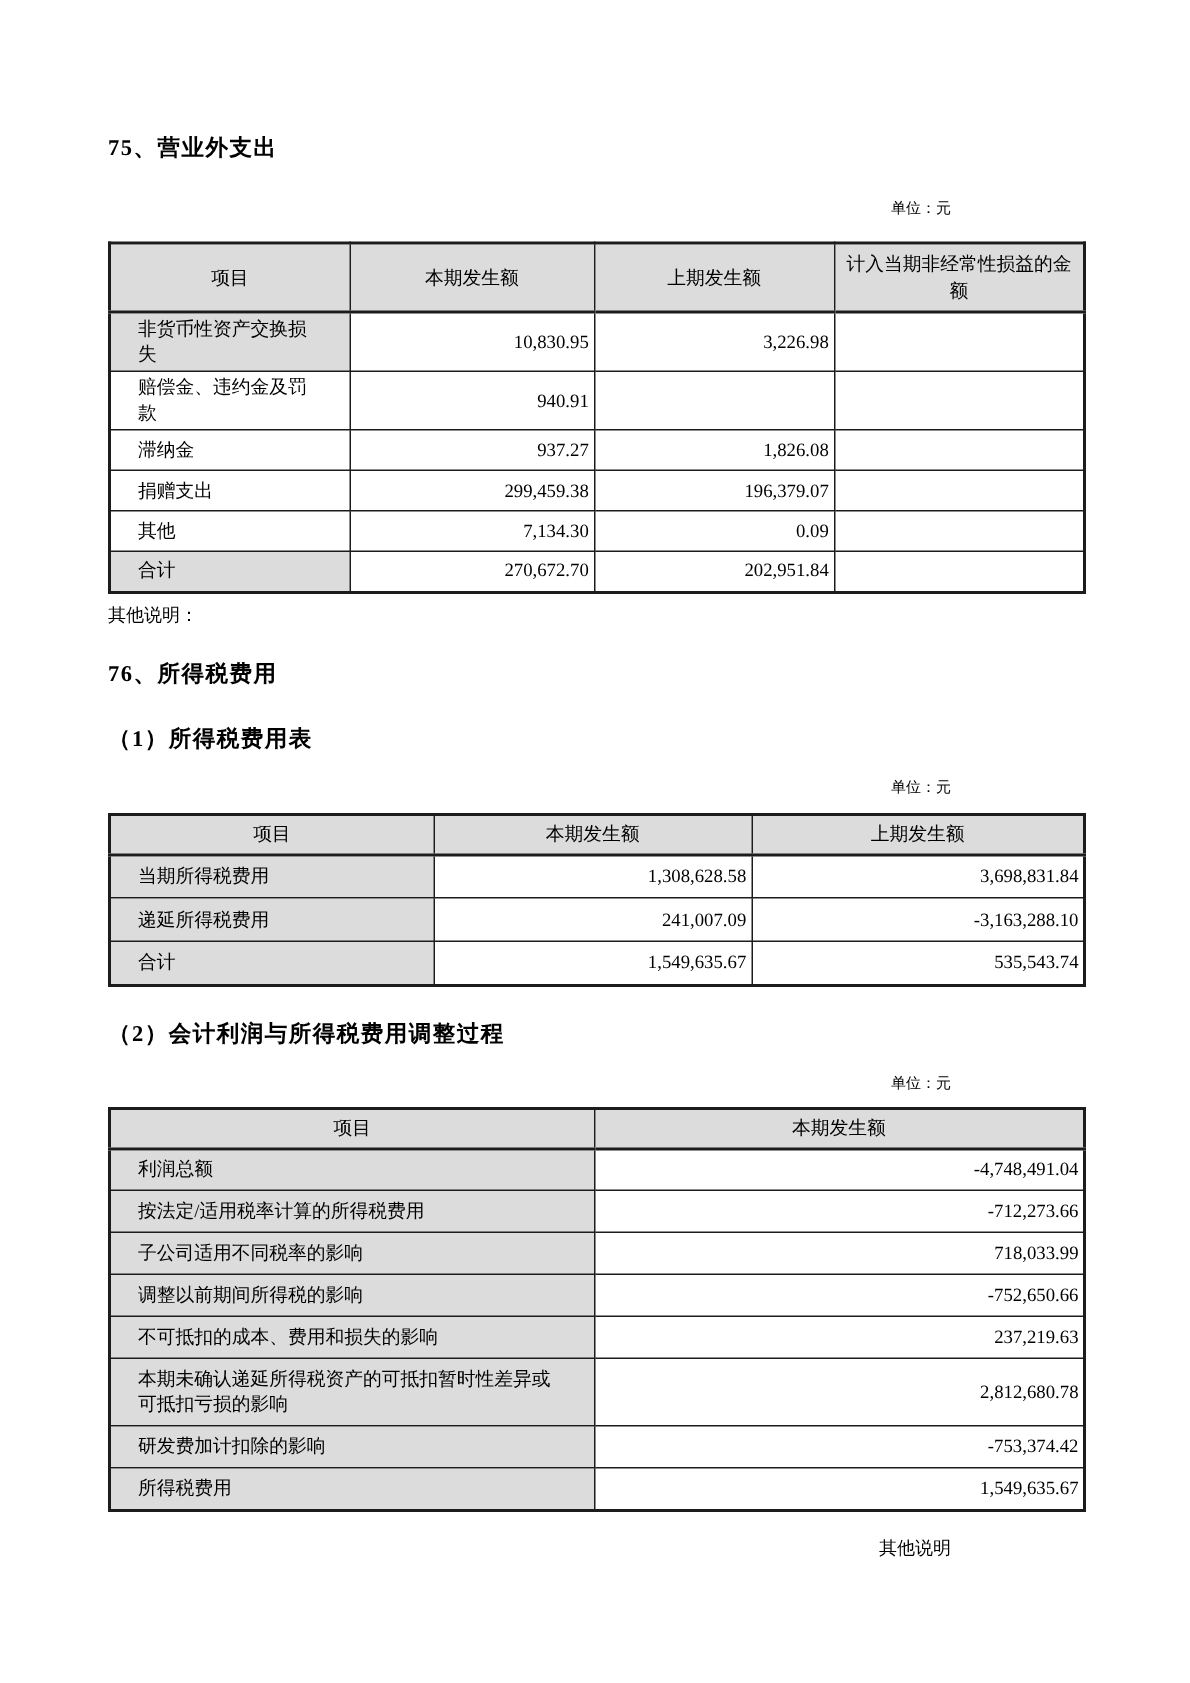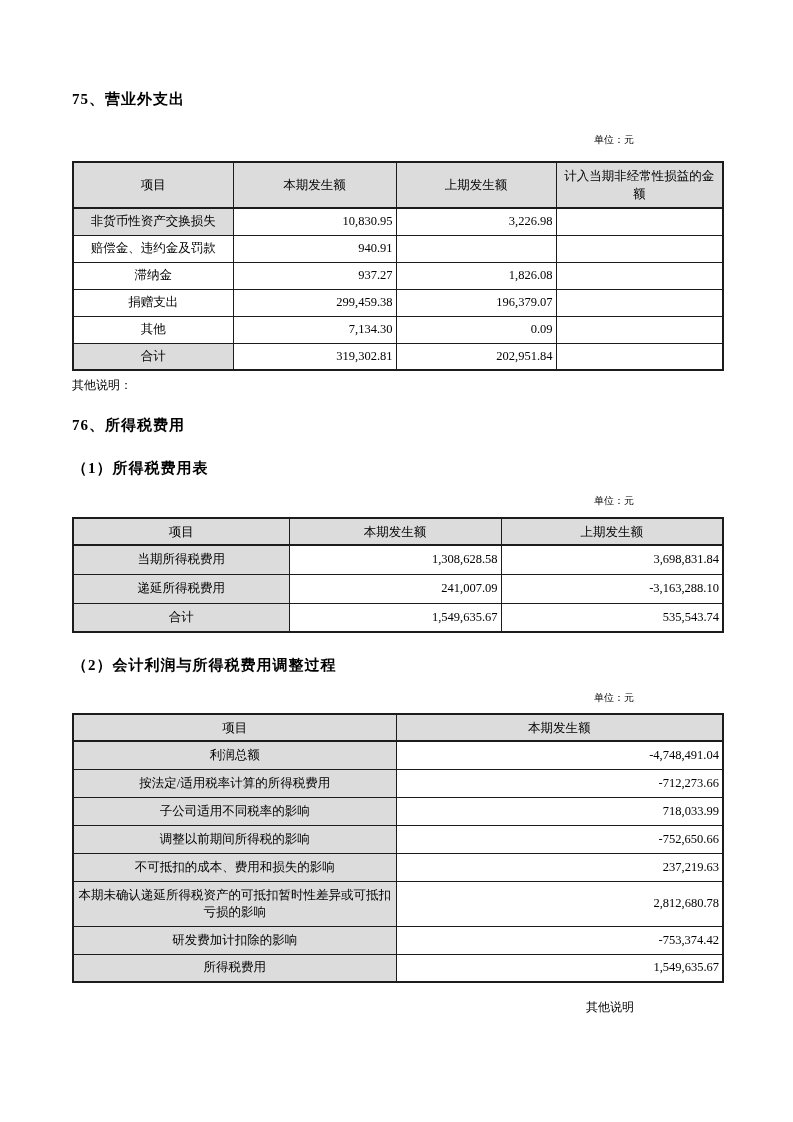--- a/index.html
+++ b/index.html
@@ -25,21 +25,21 @@
   .sub2{margin-top:22px;}
   table{border-collapse:collapse;width:100%;table-layout:fixed;border:2px solid #1c1c1c;}
   th,td{
     border:1px solid #1c1c1c;font-size:12.5px;font-weight:normal;
     vertical-align:middle;box-sizing:border-box;overflow:hidden;word-break:break-all;
   }
   thead th{
     border-bottom:2px solid #1c1c1c;background:#dcdcdc;text-align:center;
     padding:2px 5px;line-height:18px;
   }
-  td.item{text-align:center;padding:2px 4px;line-height:17px;}
+  td.item{text-align:left;padding:2px 18px;line-height:17px;}
   td.num{text-align:right;padding:2px 3px 2px 2px;font-family:"Liberation Serif","DejaVu Serif",serif;}
   .shaded{background:#dcdcdc;}
   .t75 thead th{height:46px;}
   .t75 tbody td{height:27px;}
   .t761 thead th{height:27px;}
   .t761 tbody td{height:29px;}
   .t762 thead th{height:27px;}
   .t762 tbody td{height:28px;}
   .t762 tr.tall td{height:45px;}
 </style>
@@ -93,21 +93,21 @@
         <td class="num"></td>
       </tr>
       <tr>
         <td class="item">其他</td>
         <td class="num">7,134.30</td>
         <td class="num">0.09</td>
         <td class="num"></td>
       </tr>
       <tr>
         <td class="item shaded">合计</td>
-        <td class="num">319,302.81</td>
+        <td class="num">270,672.70</td>
         <td class="num">202,951.84</td>
         <td class="num"></td>
       </tr>
     </tbody>
   </table>
 
   <div class="note n1">其他说明：</div>
 
   <h2 class="sec-title s76">76、所得税费用</h2>
 

